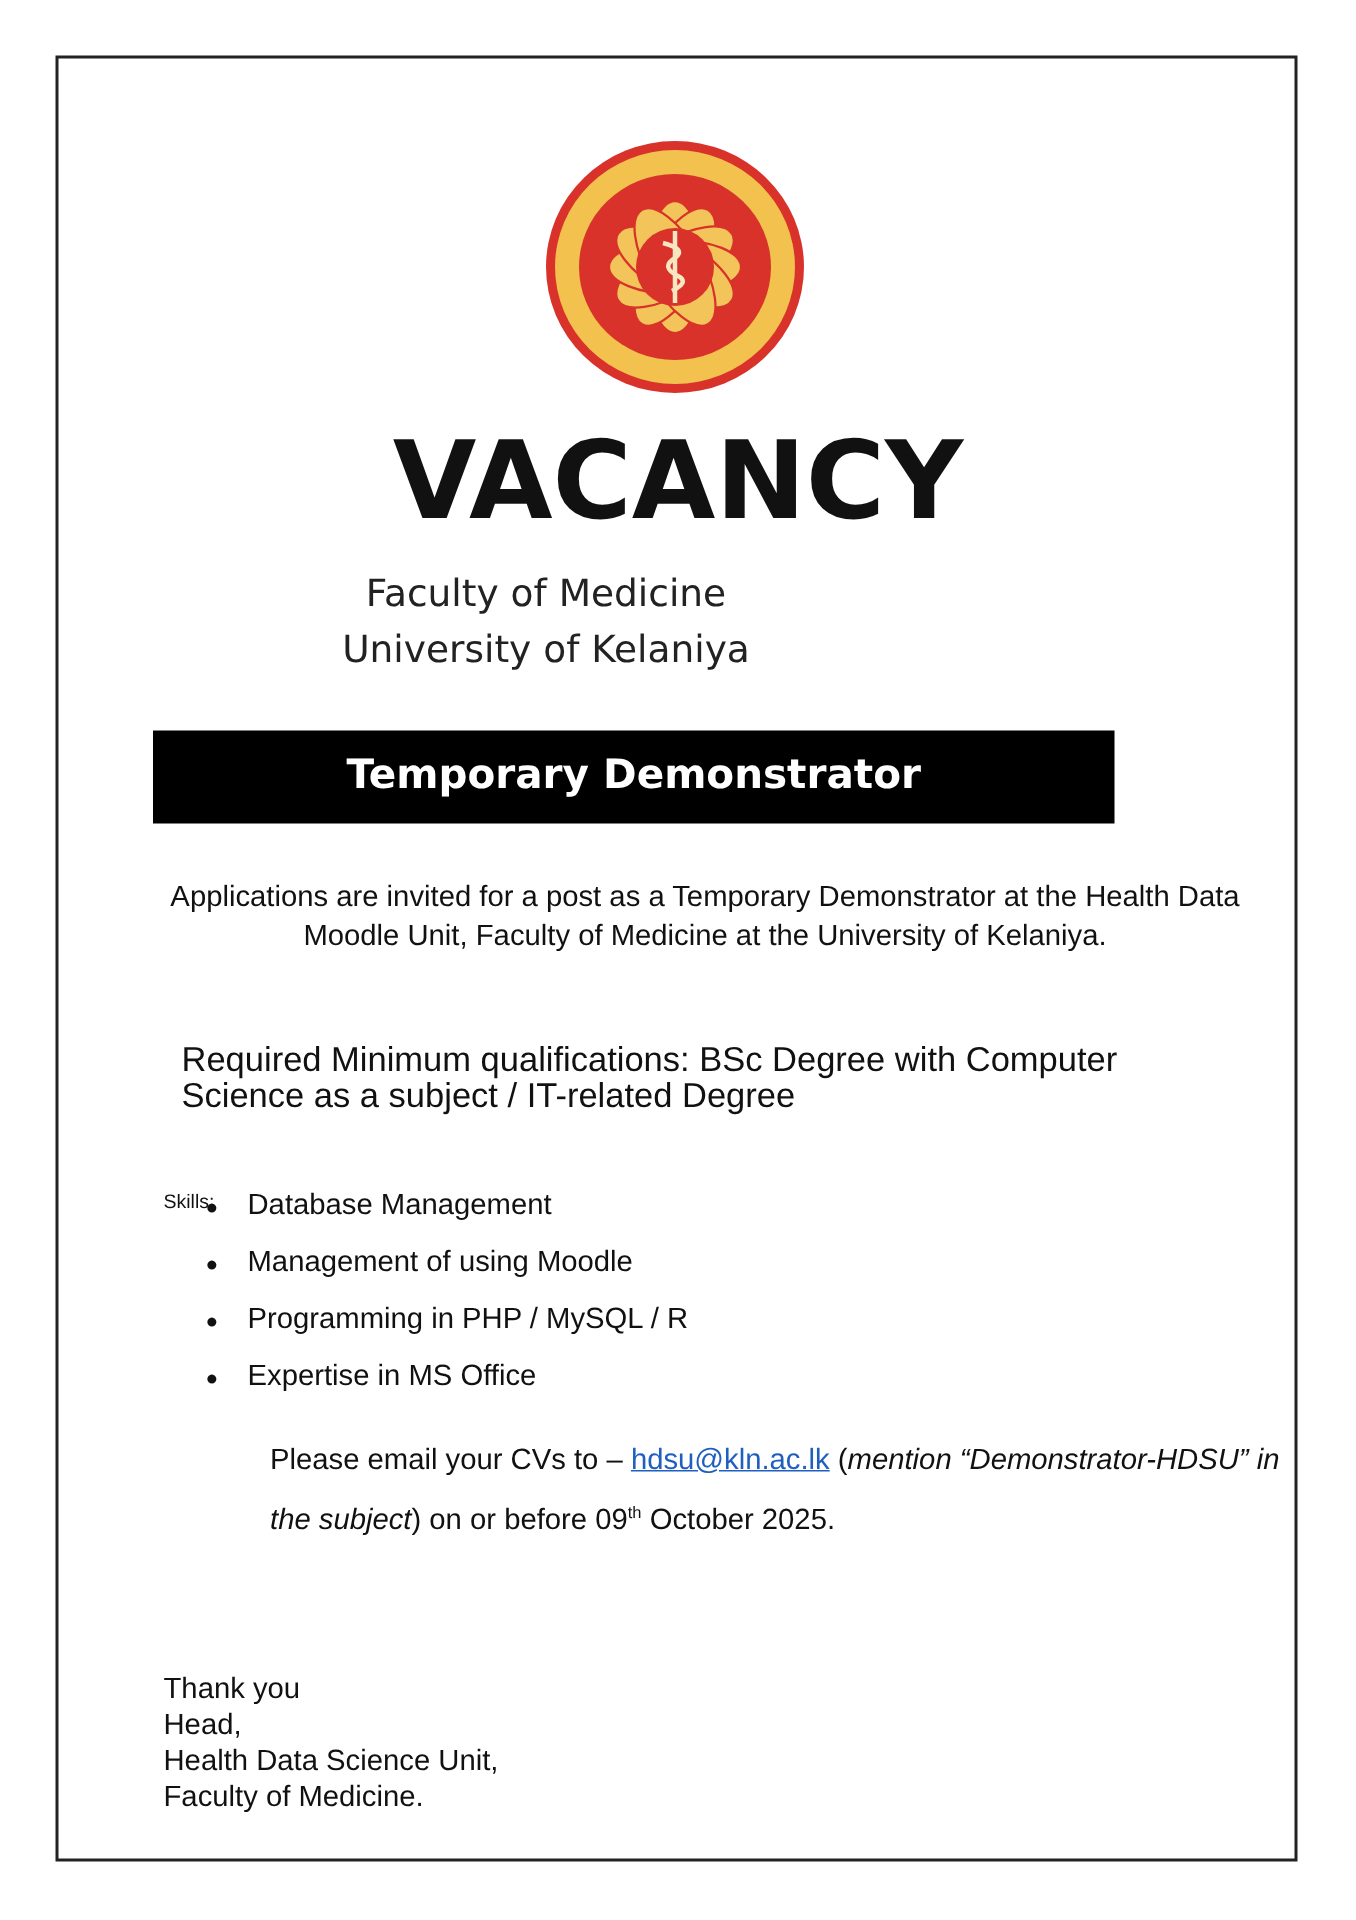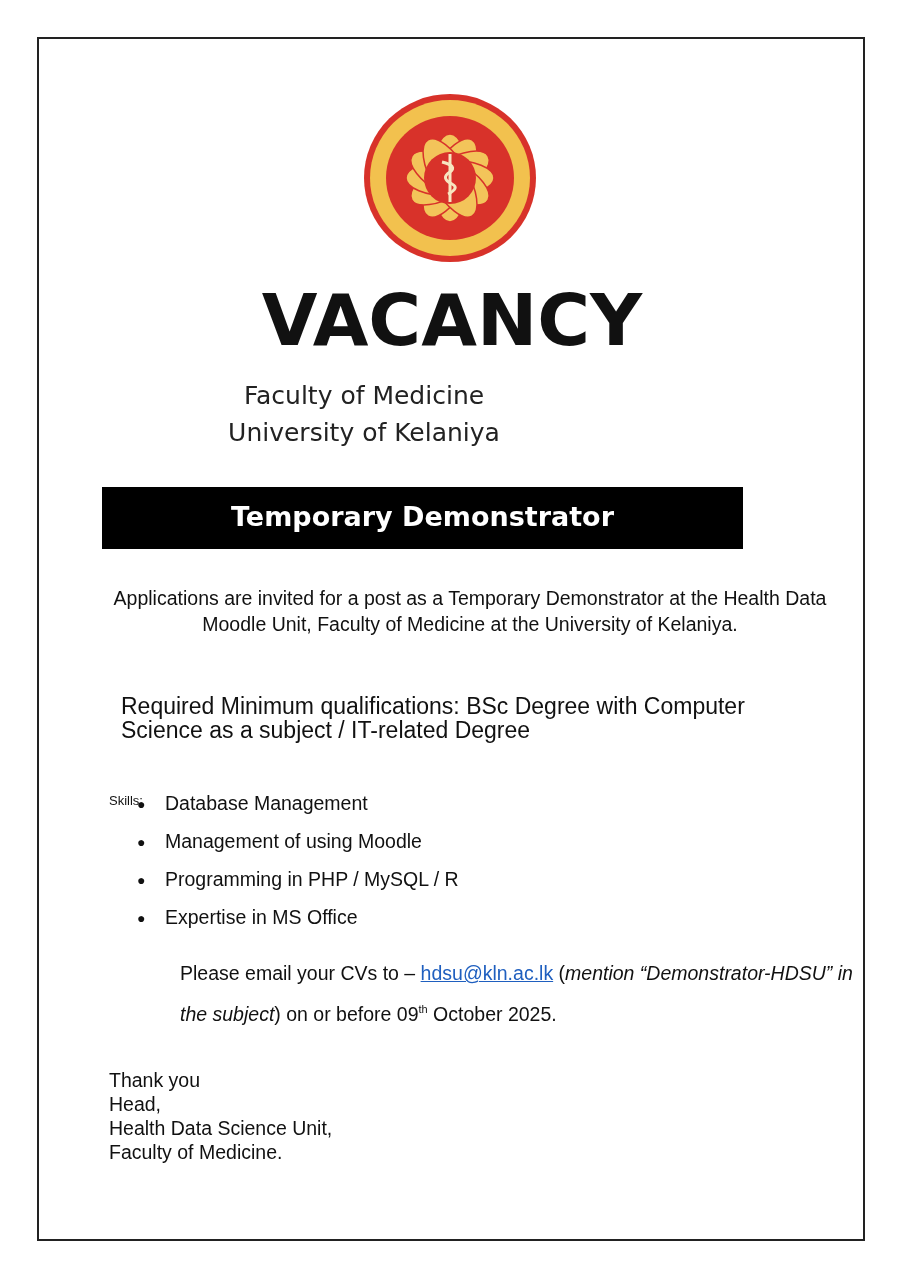--- a/index.html
+++ b/index.html
@@ -13,21 +13,21 @@
     .banner { position: absolute; left: 102px; top: 487px; width: 641px; height: 62px; background: #000; color: #fff; text-align: center; line-height: 60px; font-family: "DejaVu Sans", sans-serif; font-weight: bold; font-size: 27px; }
     .intro { position: absolute; left: 110px; width: 720px; top: 585px; text-align: center; font-size: 19.5px; line-height: 26px; }
     .req { position: absolute; left: 109px; width: 700px; top: 694px; font-size: 23px; line-height: 24px; margin-left: 12px; }
     .skills-label { position: absolute; left: 109px; top: 793px; font-size: 13px; }
     .skills { position: absolute; left: 137px; top: 792px; margin: 0; padding: 0; list-style: none; font-size: 19.5px; }
     .skills li { height: 38px; display: flex; align-items: flex-start; }
     .skills .bullet { width: 28px; display: inline-block; font-size: 14px; line-height: 24px; }
     .email-para { position: absolute; left: 132px; width: 680px; top: 955px; font-size: 19.5px; line-height: 36px; margin-left: 48px; }
     .email-para a { color: #1f5fbf; text-decoration: underline; }
     .email-para sup { font-size: 11px; }
-    .sign { position: absolute; left: 109px; top: 1068px; font-size: 19.5px; line-height: 24px; }
+    .sign { position: absolute; left: 109px; top: 1114px; font-size: 19.5px; line-height: 24px; }
     .sign div { white-space: nowrap; }
   </style>
 </head>
 <body>
 
 <div class="frame"></div>
 
 <div class="logo">
   <svg width="176" height="172" viewBox="0 0 176 172">
     <ellipse cx="88" cy="86" rx="86" ry="84" fill="#d8322a"></ellipse>

